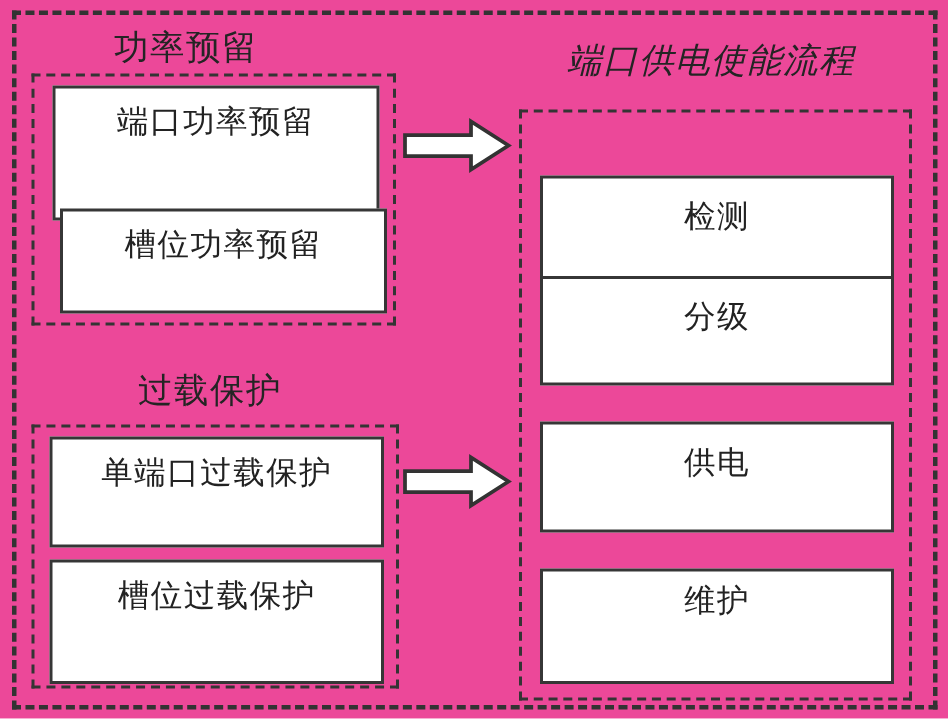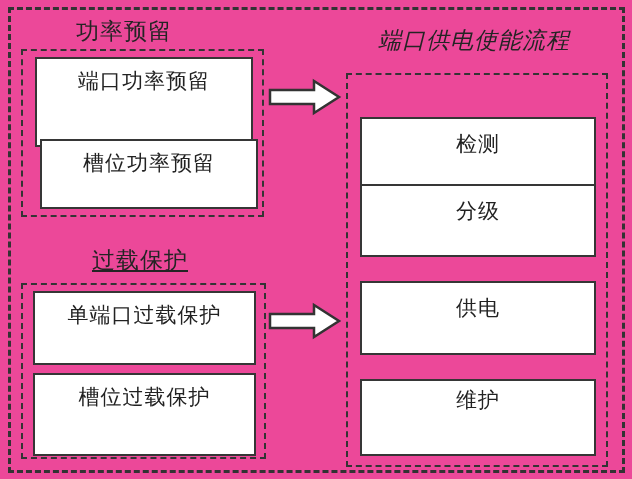--- a/index.html
+++ b/index.html
@@ -46,21 +46,21 @@
   #node-maintain   { left: 360px; top: 379px; width: 236px; height: 77px; padding-top: 7px; }
 
   .grp-label {
     position: absolute;
     font-size: 23px;
     white-space: nowrap;
     letter-spacing: 1px;
     color: #242424;
   }
   #lbl-g1 { left: 76px;  top: 16px; }
-  #lbl-g2 { left: 92px;  top: 245px; text-decoration: underline; }
+  #lbl-g2 { left: 92px;  top: 245px; }
   #lbl-g3 { left: 378px; top: 25px; font-style: italic; }
 
   .arrow { position: absolute; }
   #arrow-1 { left: 268px; top: 77px; }
   #arrow-2 { left: 268px; top: 301px; }
 </style>
 </head>
 <body>
 
 <div class="canvas">

